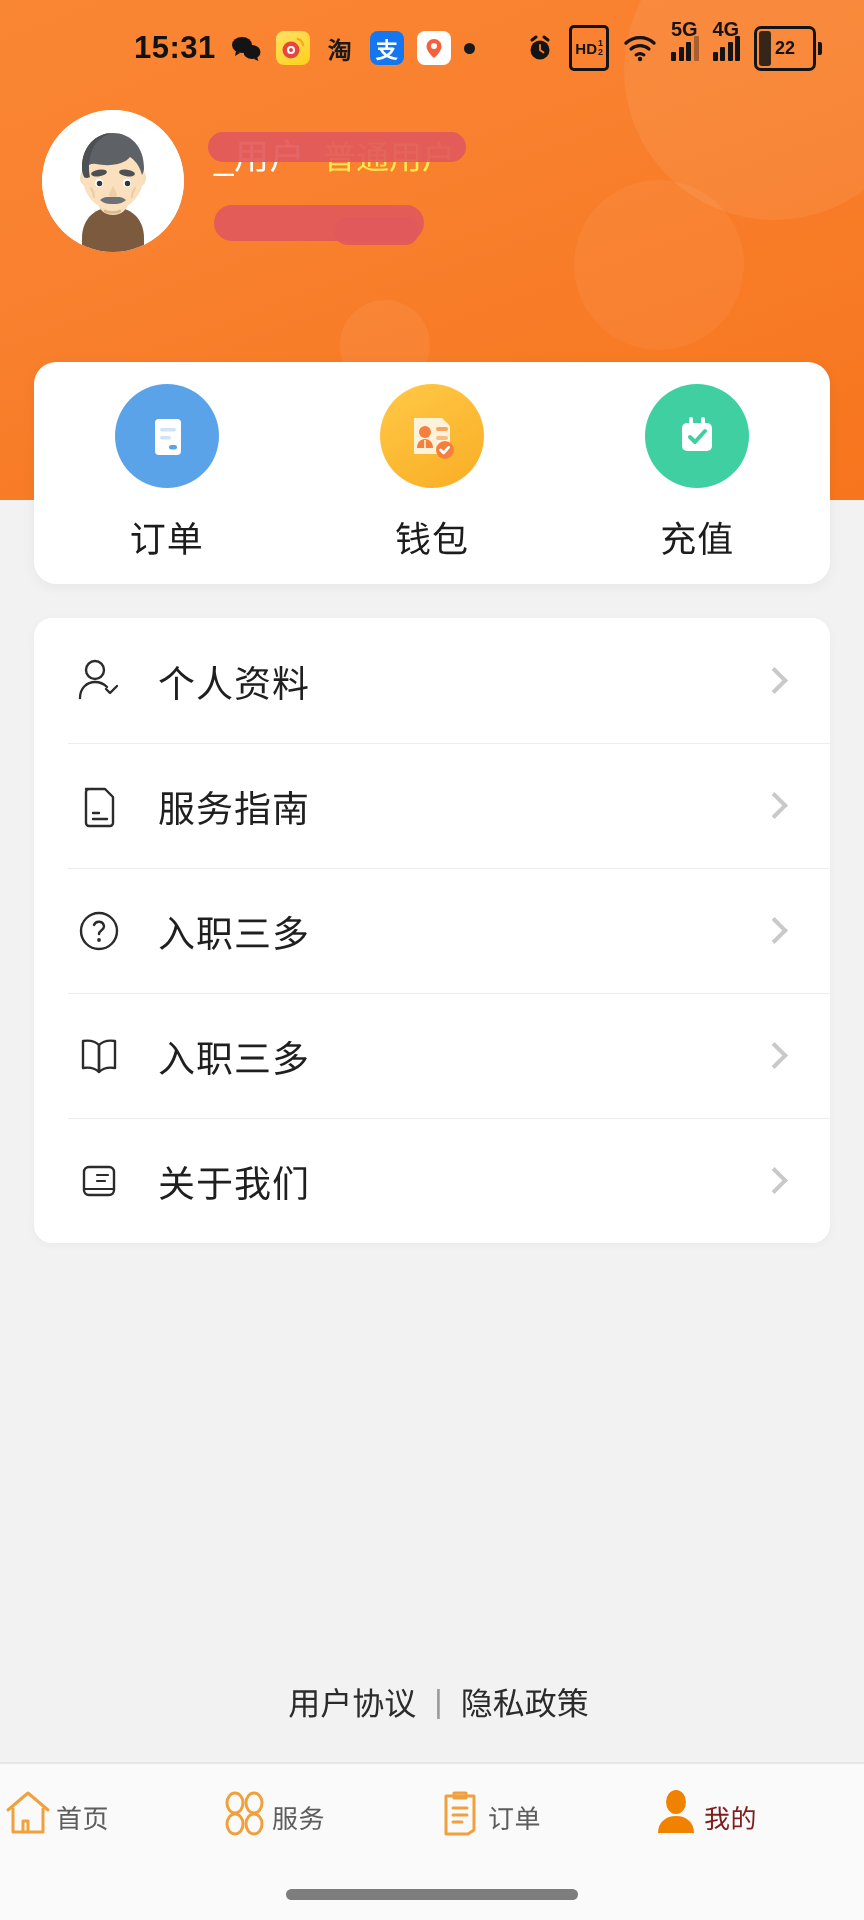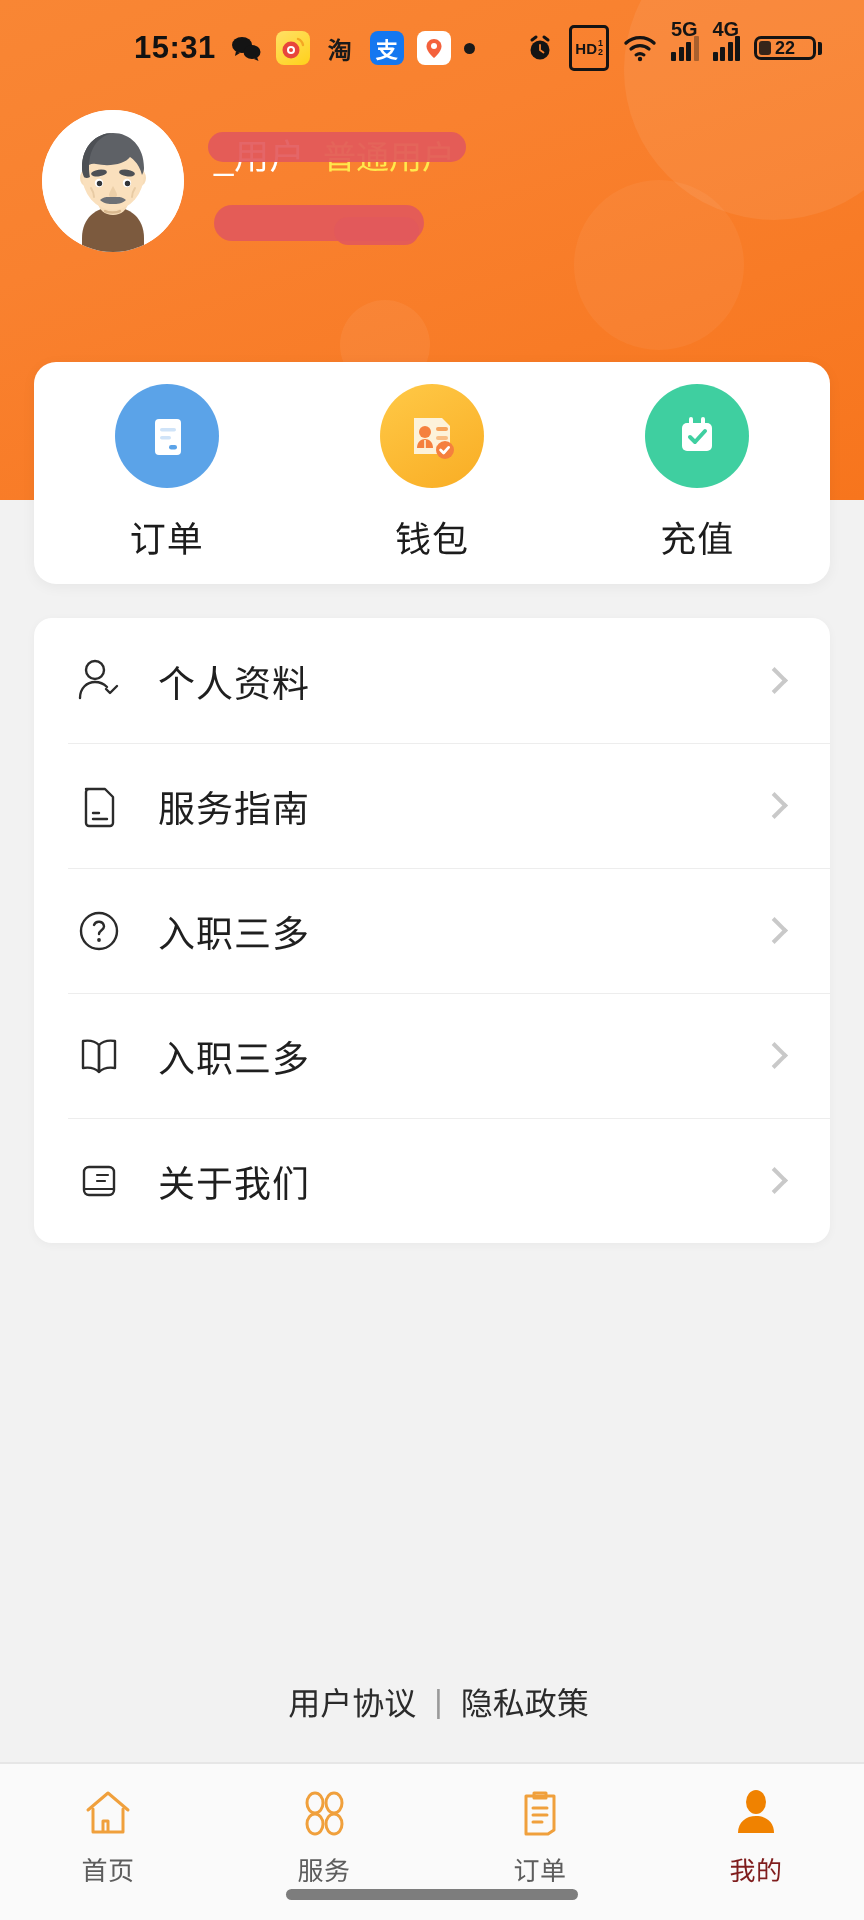--- a/index.html
+++ b/index.html
@@ -50,21 +50,21 @@
   .bars { display:flex; align-items:flex-end; gap:2.5px; height:26px; }
   .bars i { display:block; width:5px; background:#141414; border-radius:1px; }
   .bars i:nth-child(1){height:9px;} .bars i:nth-child(2){height:14px;}
   .bars i:nth-child(3){height:19px;} .bars i:nth-child(4){height:25px;}
   .gbar { position:relative; display:flex; align-items:flex-end; gap:3px; }
   .gbar .glabel { position:absolute; top:-17px; left:0; font-size:20px; font-weight:700; }
   .battery {
     display:flex; align-items:center; gap:2px;
   }
   .bat-body {
-    width:62px; height:24px; border:3px solid #141414; border-radius:7px;
+    width:62px; height:45px; border:3px solid #141414; border-radius:7px;
     position:relative; display:flex; align-items:center; justify-content:center;
   }
   .bat-fill { position:absolute; left:2px; top:2px; bottom:2px; width:22%; background:#141414; opacity:.85; border-radius:3px; }
   .bat-num { position:relative; font-size:18px; font-weight:700; z-index:2; }
   .bat-cap { width:4px; height:13px; background:#141414; border-radius:0 2px 2px 0; }
 
   
   .profile { position:absolute; top:110px; left:42px; display:flex; align-items:flex-start; z-index:20; }
   .avatar {
     width:142px; height:142px; border-radius:50%; background:#fff;
@@ -131,21 +131,21 @@
   }
   .footlinks a { color:#2b2b2b; text-decoration:none; cursor:pointer; }
   .fdiv { color:#9a9a9a; }
 
   
   .tabbar {
     position:absolute; bottom:0; left:0; width:864px; height:158px;
     background:#fafafa; border-top:2px solid #e6e6e6; z-index:40;
     display:flex; align-items:flex-start; padding-top:18px;
   }
-  .tab { flex:1; display:flex; flex-direction:column; align-items:center; cursor:pointer; }
+  .tab { flex:1; display:flex; align-items:center; cursor:pointer; }
   .tab-ico { height:62px; display:flex; align-items:center; justify-content:center; }
   .tab-lbl { margin-top:6px; font-size:26px; color:#5d5d5d; letter-spacing:.5px; }
   .tab.active .tab-lbl { color:#7f1d1d; }
   .homebar {
     position:absolute; bottom:20px; left:50%; transform:translateX(-50%);
     width:292px; height:11px; border-radius:6px; background:#7d7d7d;
   }
 </style>
 </head>
 <body>

